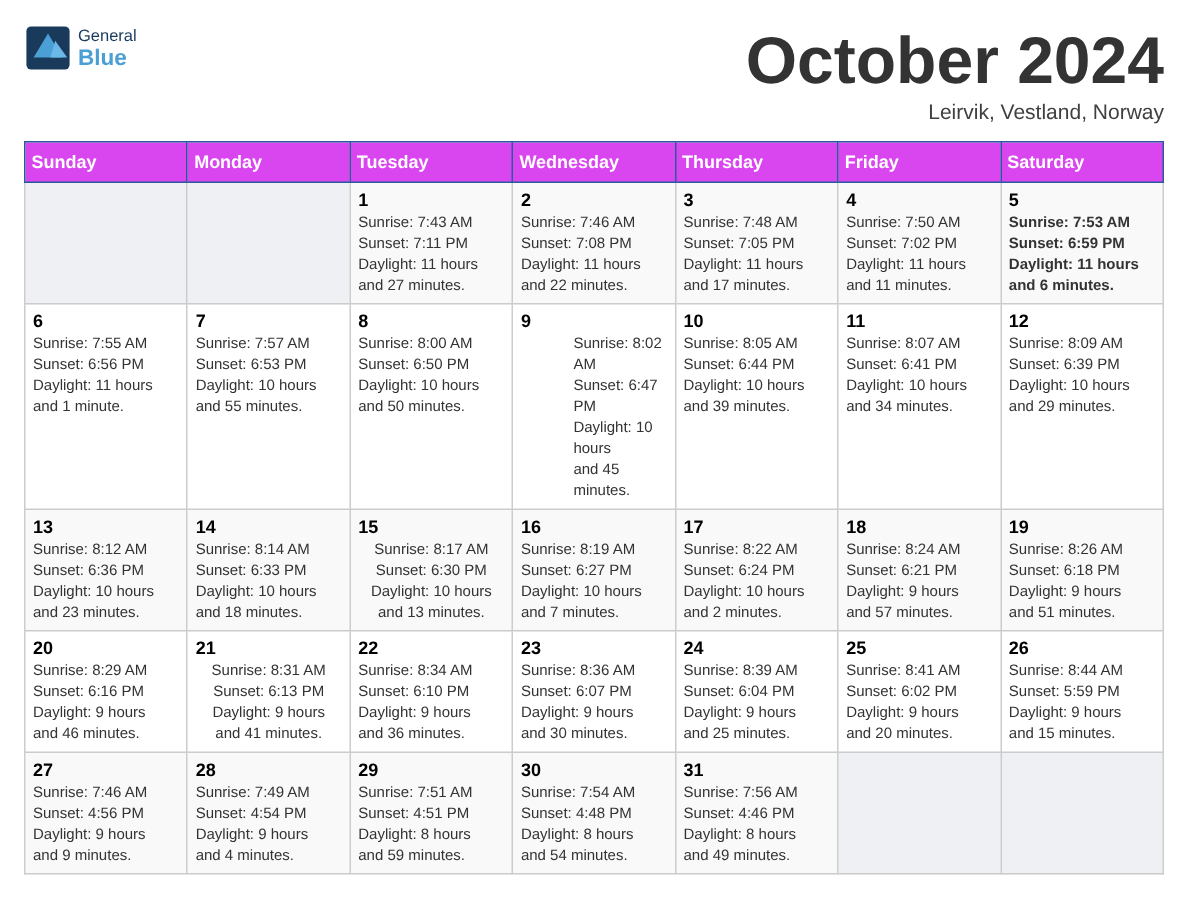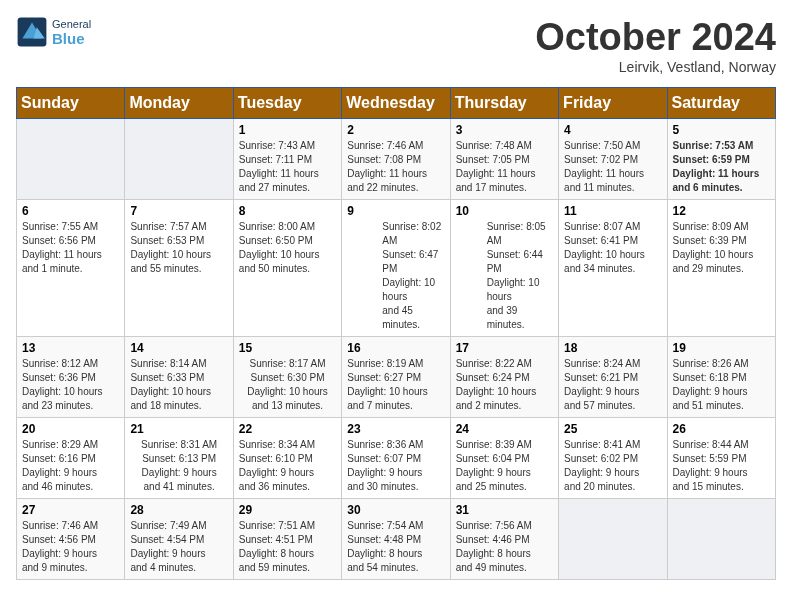--- a/index.html
+++ b/index.html
@@ -22,39 +22,39 @@
       gap: 4px;
     }
     .logo-icon {
       width: 32px;
       height: 32px;
     }
     .title-area {
       text-align: right;
     }
     .month-title {
-      font-size: 38px;
+      font-size: 44px;
       font-weight: bold;
       color: #333;
     }
     .location {
       font-size: 14px;
       color: #404040;
     }
     .calendar {
       width: 100%;
       border-collapse: collapse;
       font-size: 10.5px;
     }
     .calendar th {
-      background: #a16207;
+      background: #d946ef;
       color: #fff;
       padding: 6px 4px;
       text-align: left;
-      font-size: 16px;
+      font-size: 12px;
       font-weight: bold;
       border: 1px solid #2a5a9d;
     }
     .calendar td {
       vertical-align: top;
       padding: 4px 5px;
       border: 1px solid #ccc;
       min-height: 80px;
       width: calc(100% / 7);
       background: #fff;
@@ -180,21 +180,21 @@
         </td>
         <td>
           <span class="day-num">9</span>
           <div class="day-info" style="white-space: pre-line; margin-left: 35px;">Sunrise: 8:02 AM
 Sunset: 6:47 PM
 Daylight: 10 hours
 and 45 minutes.</div>
         </td>
         <td>
           <span class="day-num">10</span>
-          <div class="day-info" style="white-space: pre-line; margin-left: 31px;">Sunrise: 8:05 AM
+          <div class="day-info" style="white-space: pre-line;">Sunrise: 8:05 AM
 Sunset: 6:44 PM
 Daylight: 10 hours
 and 39 minutes.</div>
         </td>
         <td>
           <span class="day-num">11</span>
           <div class="day-info" style="white-space: pre-line;">Sunrise: 8:07 AM
 Sunset: 6:41 PM
 Daylight: 10 hours
 and 34 minutes.</div>

